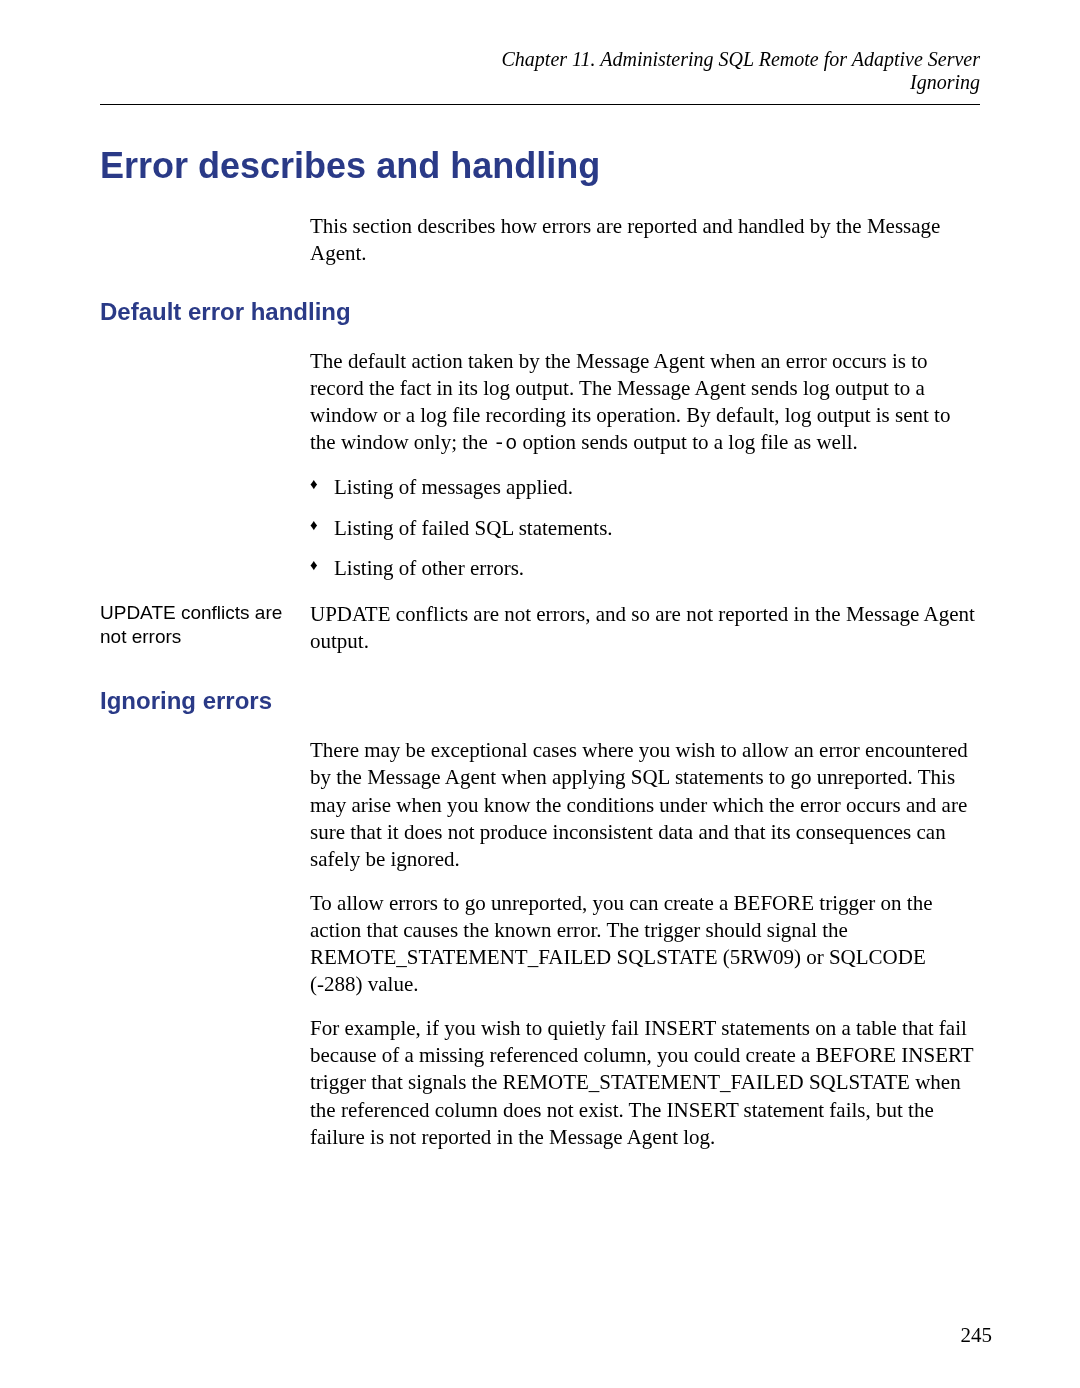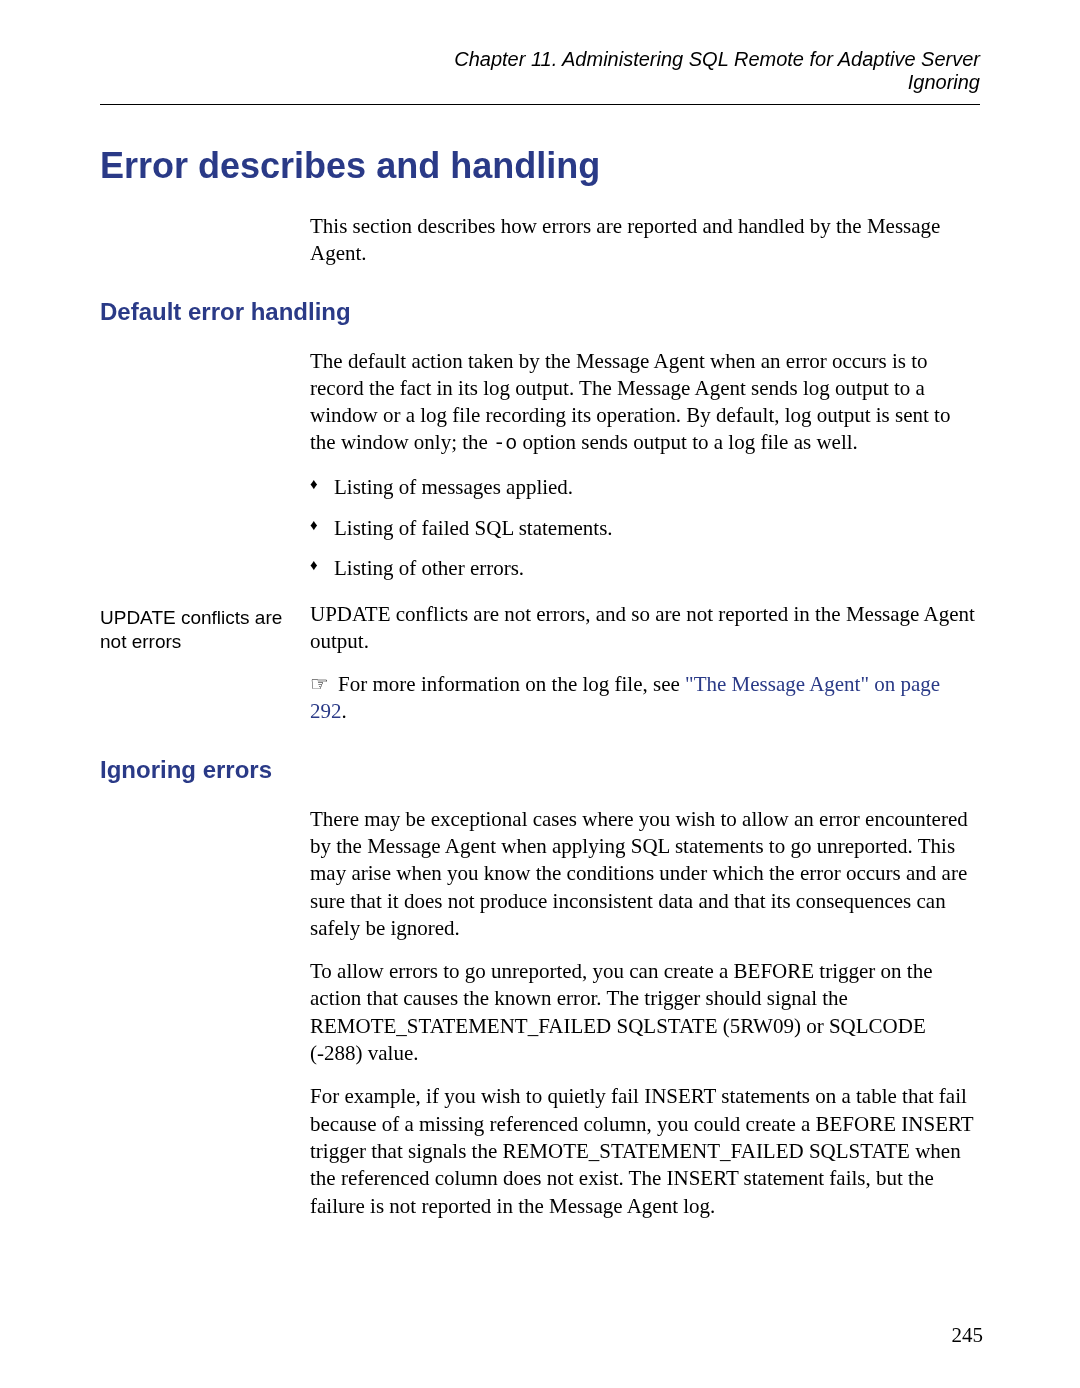--- a/index.html
+++ b/index.html
@@ -12,21 +12,21 @@
     height: 1388px;
     background: #fff;
     font-family: "Times New Roman", Times, serif;
     color: #000;
     position: relative;
     padding: 48px 100px 60px 100px;
   }
   .header {
     text-align: right;
     font-style: italic;
-    font-family: Liberation Sans, sans-serif;
+    font-family: Liberation Serif, serif;
     font-size: 20px;
     margin-bottom: 10px;
     color: #000;
   }
   .hr {
     border: none;
     border-top: 1.5px solid #000;
     margin-bottom: 40px;
   }
   h1 {
@@ -68,22 +68,22 @@
   }
   ul.bullets li::before {
     content: "♦";
     position: absolute;
     left: 0;
     top: 1px;
     font-size: 15px;
   }
   .side-row {
     display: flex;
-    align-items: flex-end;
-    margin-bottom: 16px;
+    align-items: flex-start;
+    margin-bottom: 32px;
   }
   .side-label {
     width: 210px;
     flex-shrink: 0;
     font-family: Arial, Helvetica, sans-serif;
     font-size: 19px;
     line-height: 1.3;
     padding-right: 8px;
   }
   .side-body {
@@ -103,21 +103,21 @@
   .link {
     color: #2a3a87;
   }
   .mono {
     font-family: "Courier New", Courier, monospace;
     font-size: 20px;
   }
   .pagenum {
     position: absolute;
     bottom: 40px;
-    right: 97px;
+    right: 88px;
     font-size: 21px;
   }
 </style>
 </head>
 <body>
 
 <div class="header">
   <span>Chapter 11.  Administering SQL Remote for Adaptive Server</span><br>
   <span>Ignoring</span>
 </div>
@@ -143,24 +143,20 @@
       <li>Listing of failed SQL statements.</li>
       <li>Listing of other errors.</li>
     </ul>
   </div>
 
   <div class="side-row">
     <div class="side-label">UPDATE conflicts are not errors</div>
     <div class="side-body">UPDATE conflicts are not errors, and so are not reported in the Message Agent output.</div>
   </div>
 
-  <div class="pointer-row">
-    <span class="pointer-icon">☞</span>
-    <span>For more information on the log file, see </span><span class="link">"The Message Agent" on page 292</span><span>.</span>
-  </div>
 
   <h2>Ignoring errors</h2>
 
   <div class="body-col">
     <p class="body">There may be exceptional cases where you wish to allow an error encountered by the Message Agent when applying SQL statements to go unreported. This may arise when you know the conditions under which the error occurs and are sure that it does not produce inconsistent data and that its consequences can safely be ignored.</p>
     <p class="body">To allow errors to go unreported, you can create a BEFORE trigger on the action that causes the known error. The trigger should signal the REMOTE_STATEMENT_FAILED SQLSTATE (5RW09) or SQLCODE (-288) value.</p>
     <p class="body">For example, if you wish to quietly fail INSERT statements on a table that fail because of a missing referenced column, you could create a BEFORE INSERT trigger that signals the REMOTE_STATEMENT_FAILED SQLSTATE when the referenced column does not exist. The INSERT statement fails, but the failure is not reported in the Message Agent log.</p>
   </div>
 
 </div>

